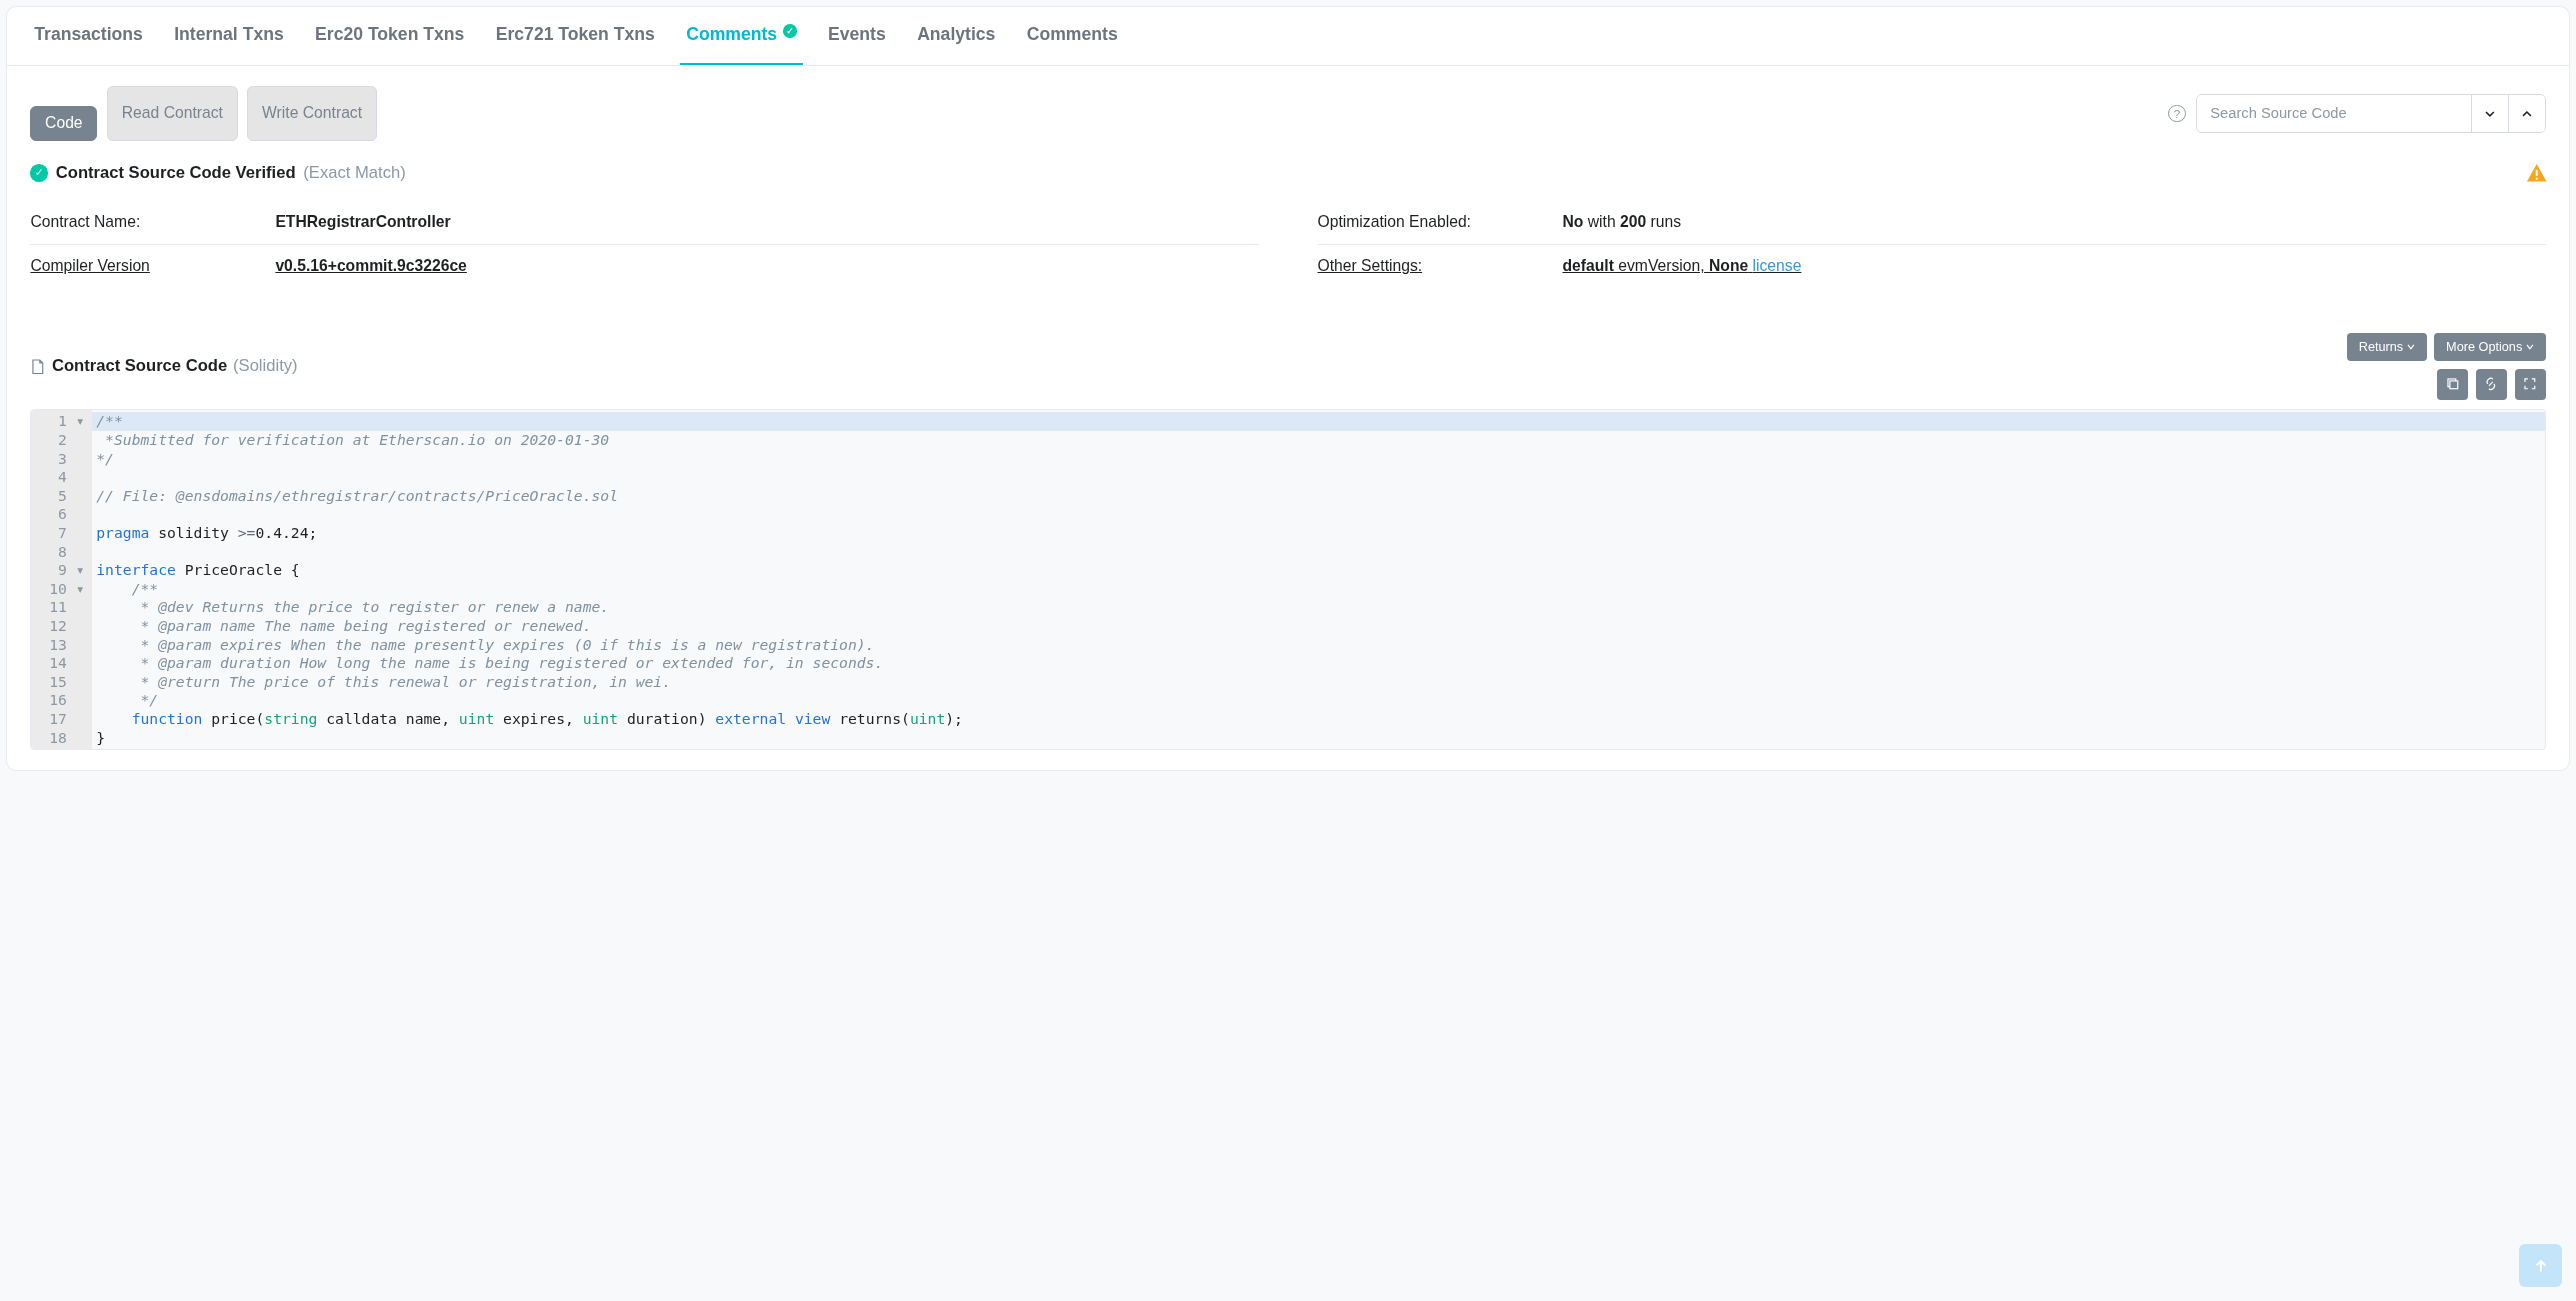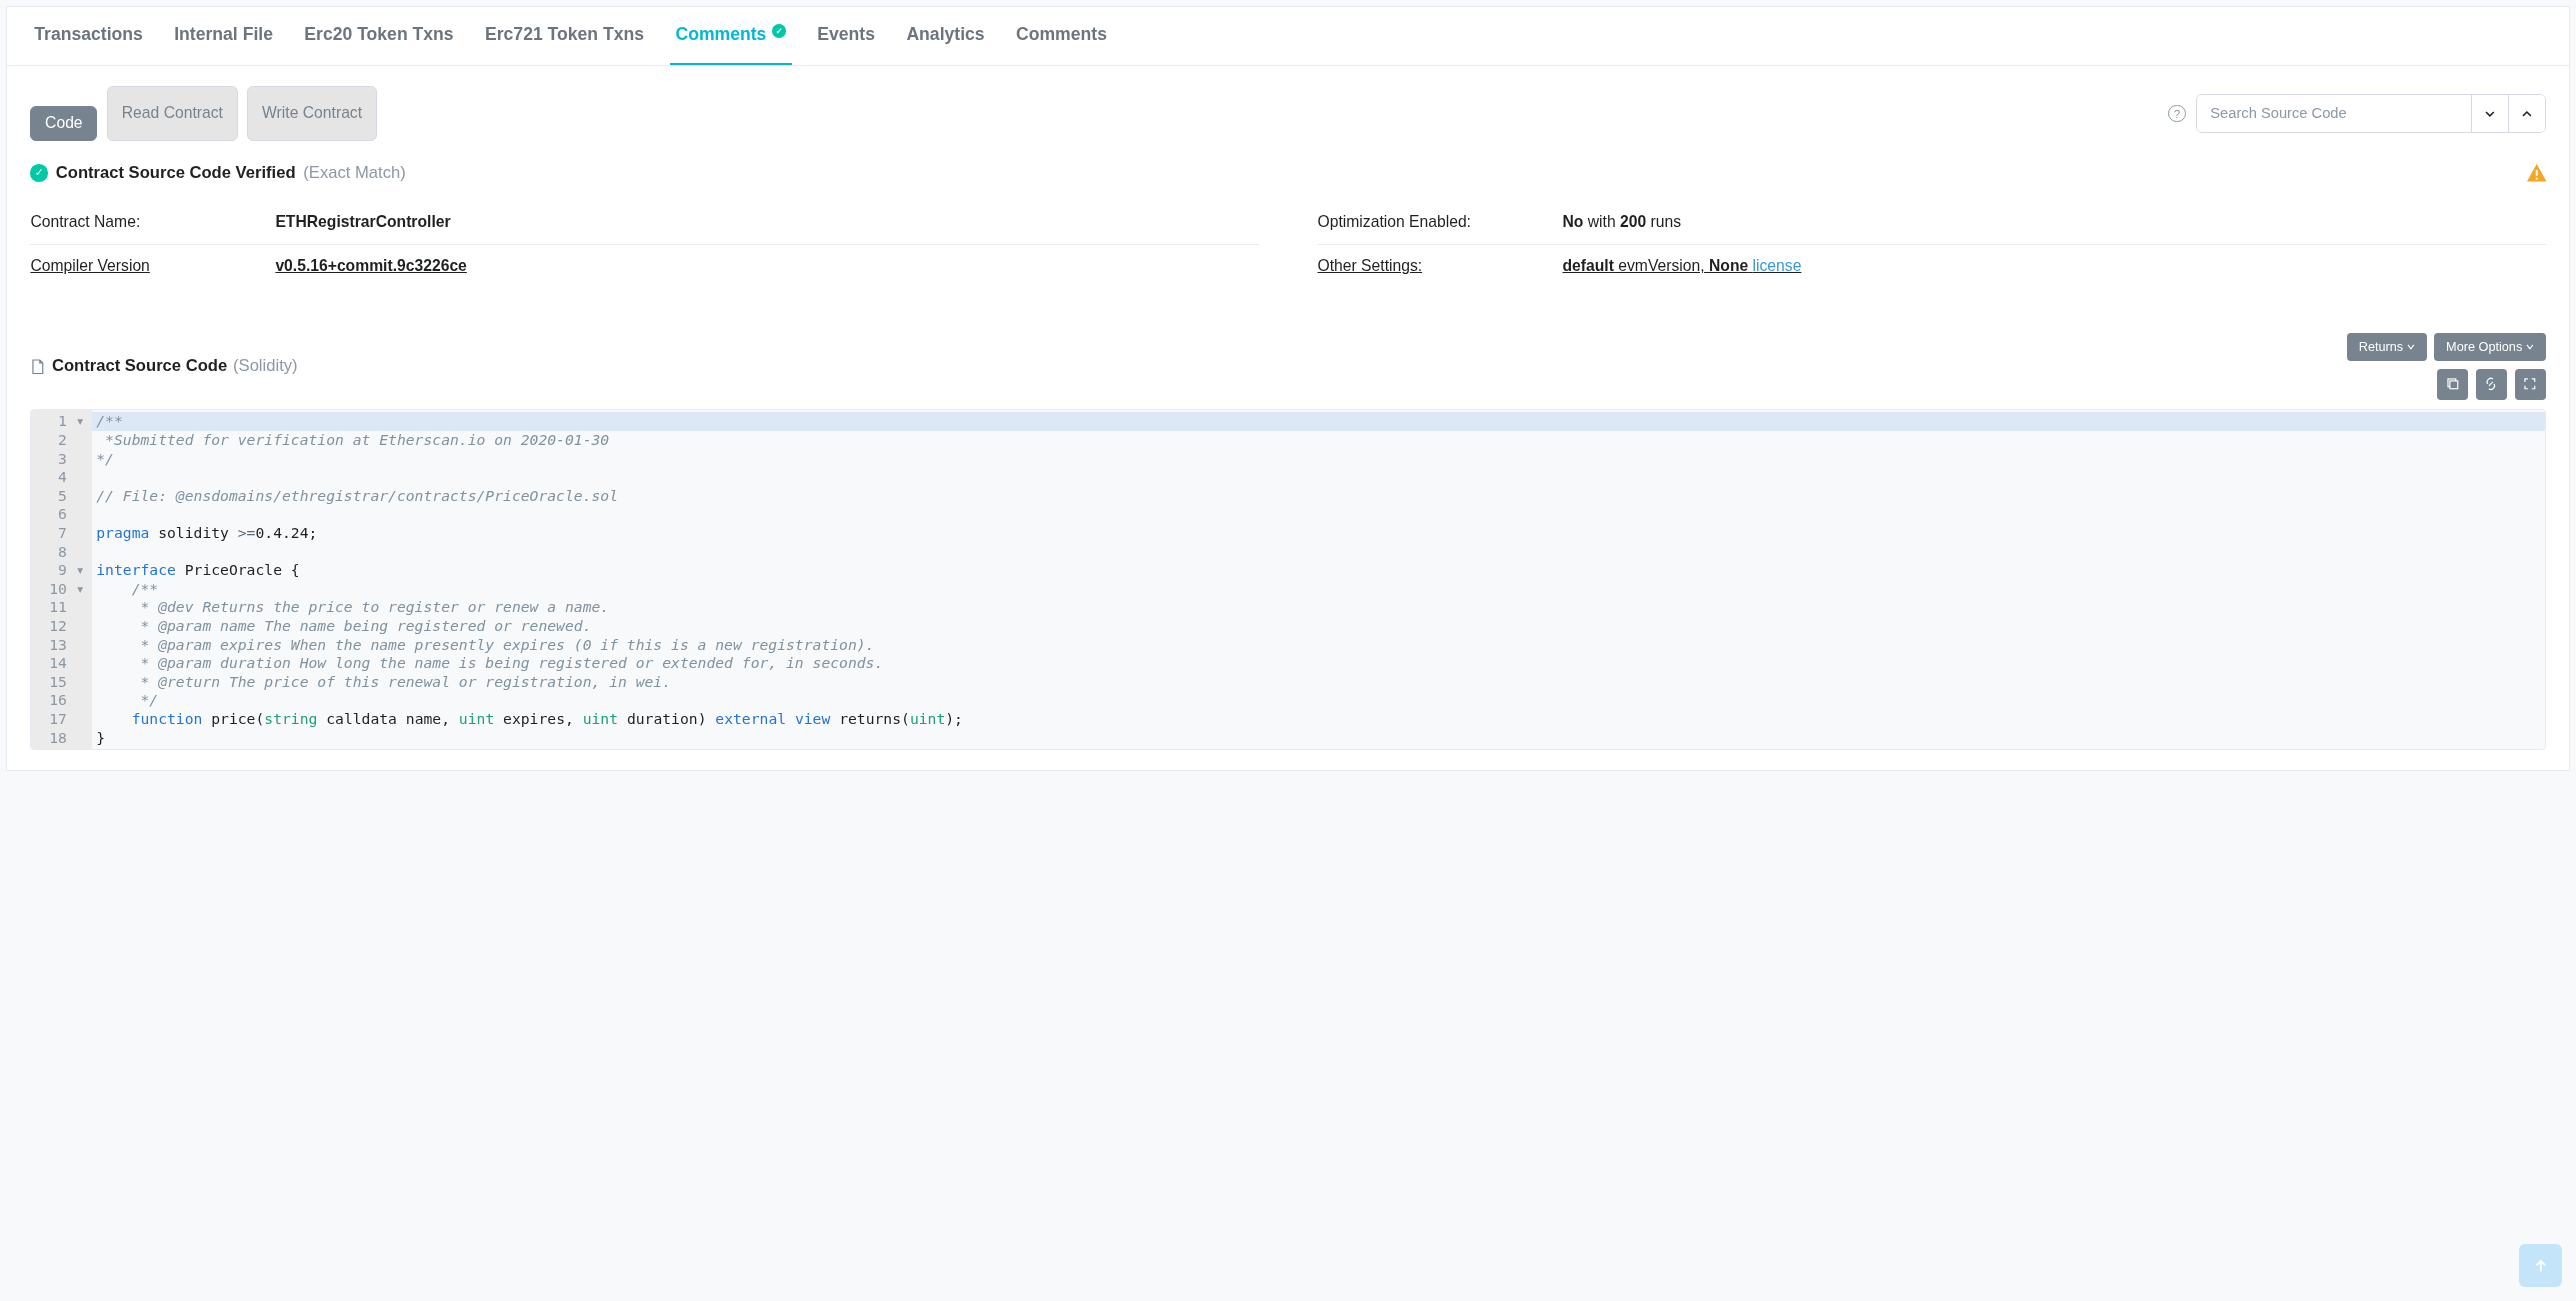--- a/index.html
+++ b/index.html
@@ -5,21 +5,21 @@
   * { box-sizing: border-box; margin: 0; padding: 0; }
   body {
     font-family: -apple-system, BlinkMacSystemFont, "Segoe UI", Helvetica, Arial, sans-serif;
     background: #f8f9fa;
     color: #1e2022;
     font-size: 13.7px;
   }
   .card {
     background: #fff;
     border: 1px solid #e7eaf3;
-    border-radius: 0;
+    border-radius: 10px;
     margin: 5.9px;
   }
   .tabs {
     display: flex;
     gap: 19.6px;
     padding: 0 21.5px;
     border-bottom: 1px solid #e7eaf3;
     align-items: center;
   }
   .tab {
@@ -254,21 +254,21 @@
     cursor: pointer;
   }
 </style>
 </head>
 <body>
 
 <div class="card">
 
   <div class="tabs">
     <div class="tab">Transactions</div>
-    <div class="tab">Internal File</div>
+    <div class="tab">Internal Txns</div>
     <div class="tab">Erc20 Token Txns</div>
     <div class="tab">Erc721 Token Txns</div>
     <div class="tab active">
       <span>Comments</span>
       <span class="badge-icon">✓</span>
     </div>
     <div class="tab">Events</div>
     <div class="tab">Analytics</div>
     <div class="tab">Comments</div>
   </div>

